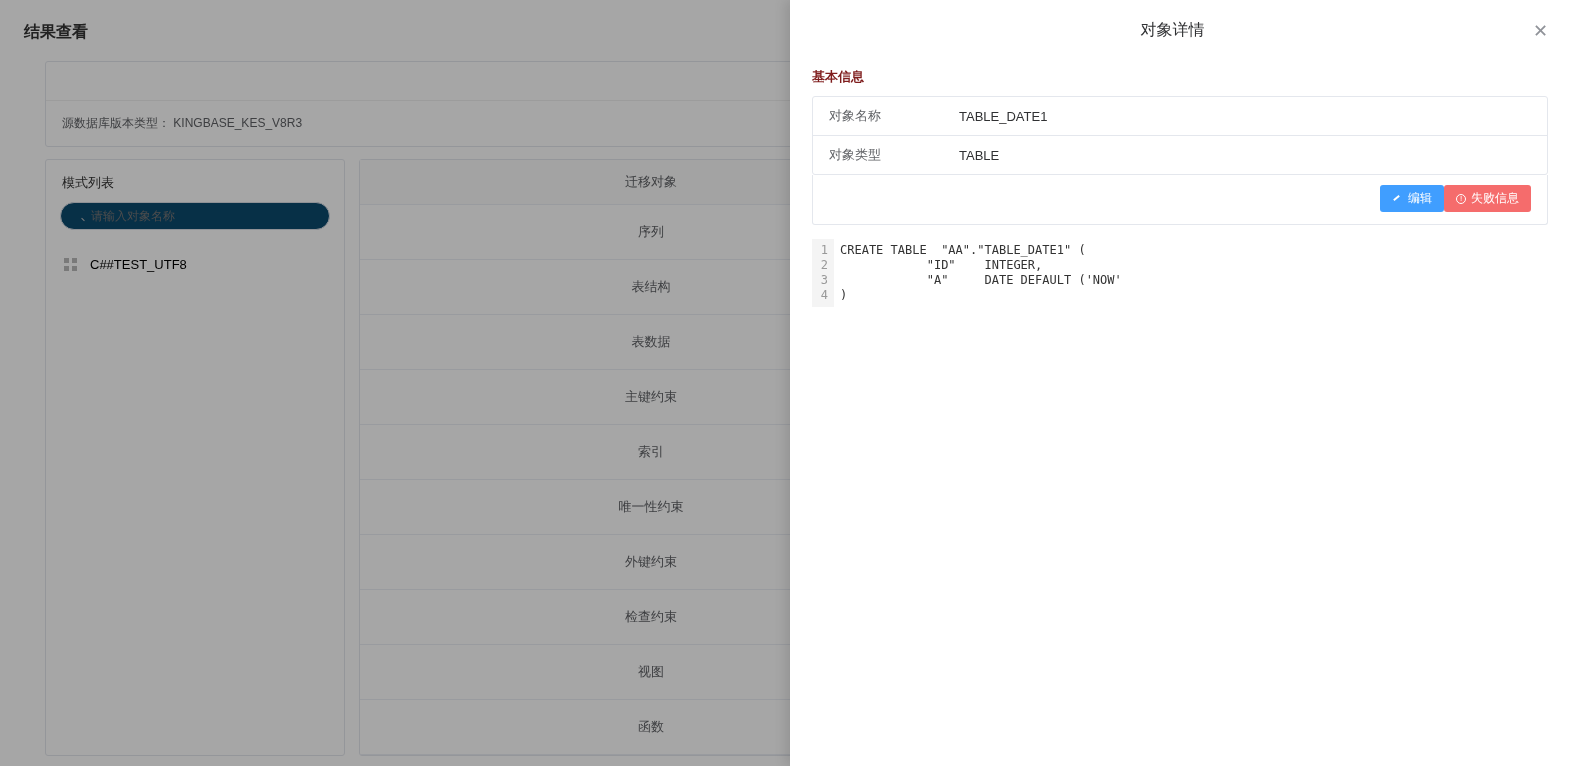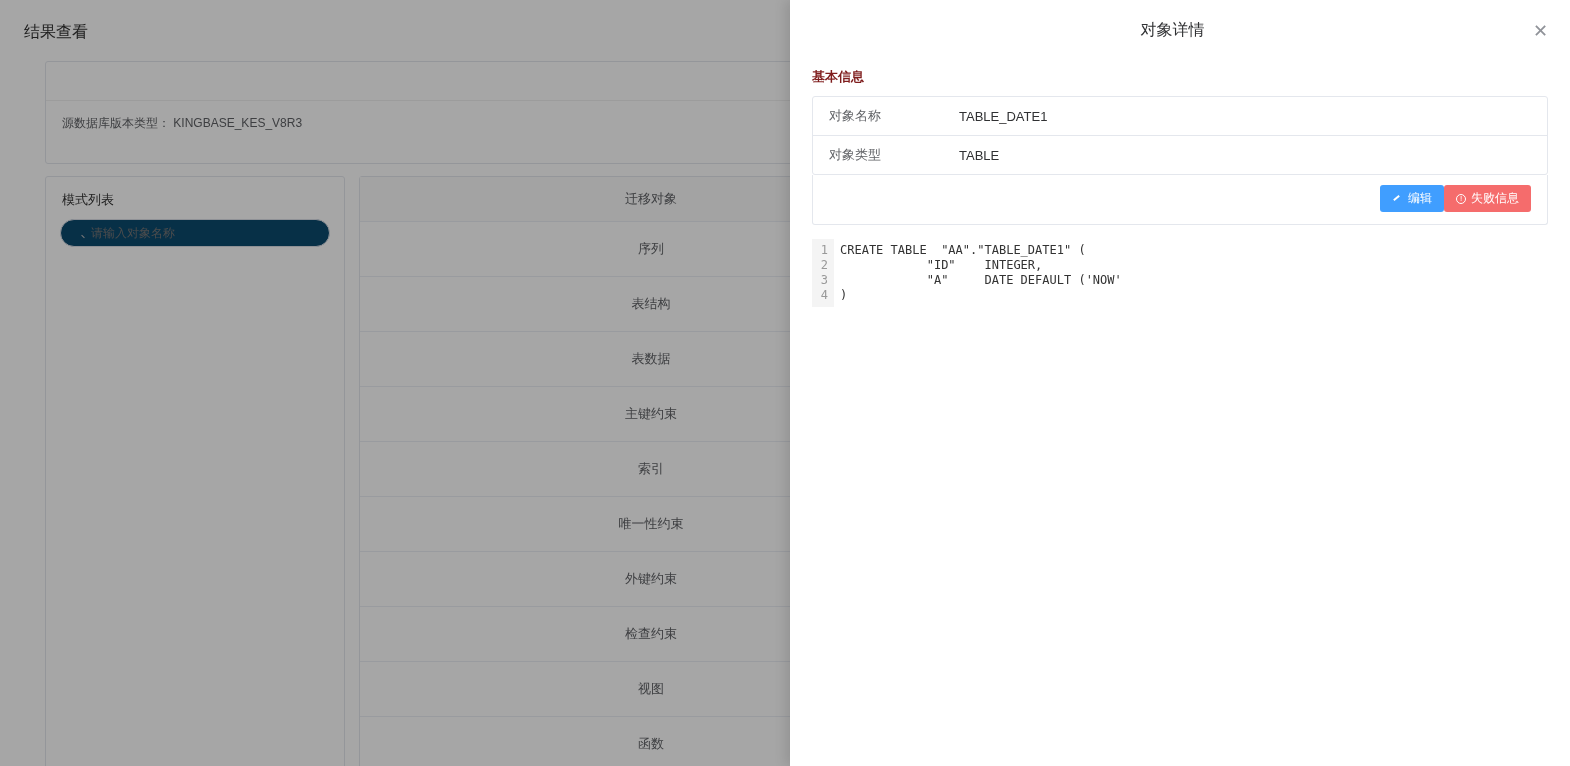--- a/index.html
+++ b/index.html
@@ -12,21 +12,21 @@
   overflow: hidden;
   position: relative;
 }
 .backdrop {
   position: absolute;
   inset: 0;
   background: #fff;
 }
 .page-title {
   font-size: 16px;
-  font-weight: normal;
+  font-weight: bold;
   color: #333;
   padding: 22px 24px 18px;
 }
 .content-region {
   padding: 0 45px;
 }
 .info-row {
   display: flex;
   gap: 20px;
   margin-bottom: 12px;
@@ -72,21 +72,20 @@
 }
 .src-right {
   color: #303133;
   font-weight: bold;
 }
 .src-body {
   display: flex;
   padding: 14px 16px;
   color: #606266;
   font-size: 12px;
-  flex-direction: column;
 }
 .src-col {
   flex: 1;
 }
 .src-col.right { text-align: right; }
 .blur {
   display:inline-block;
   width: 90px;
   height: 12px;
   background: #efefef;
@@ -347,20 +346,29 @@
           <span class="blur"></span>
         </div>
       </div>
     </div>
 
     <div class="main-grid">
       <div class="side-panel">
         <div class="side-title">模式列表</div>
         <div class="search-wrap search-icon">
           <input class="search-input" placeholder="请输入对象名称" style="">
+        </div>
+        <div class="mode-item">
+          <span class="grid-icon">
+              <span></span>
+              <span></span>
+              <span></span>
+              <span></span>
+            </span>
+          <span>C##TEST_UTF8</span>
         </div>
       </div>
 
       <div class="center-table">
         <div class="ct-head">
           <div>迁移对象</div>
           <div>总数</div>
         </div>
         <div class="ct-row">
             <div>序列</div>

